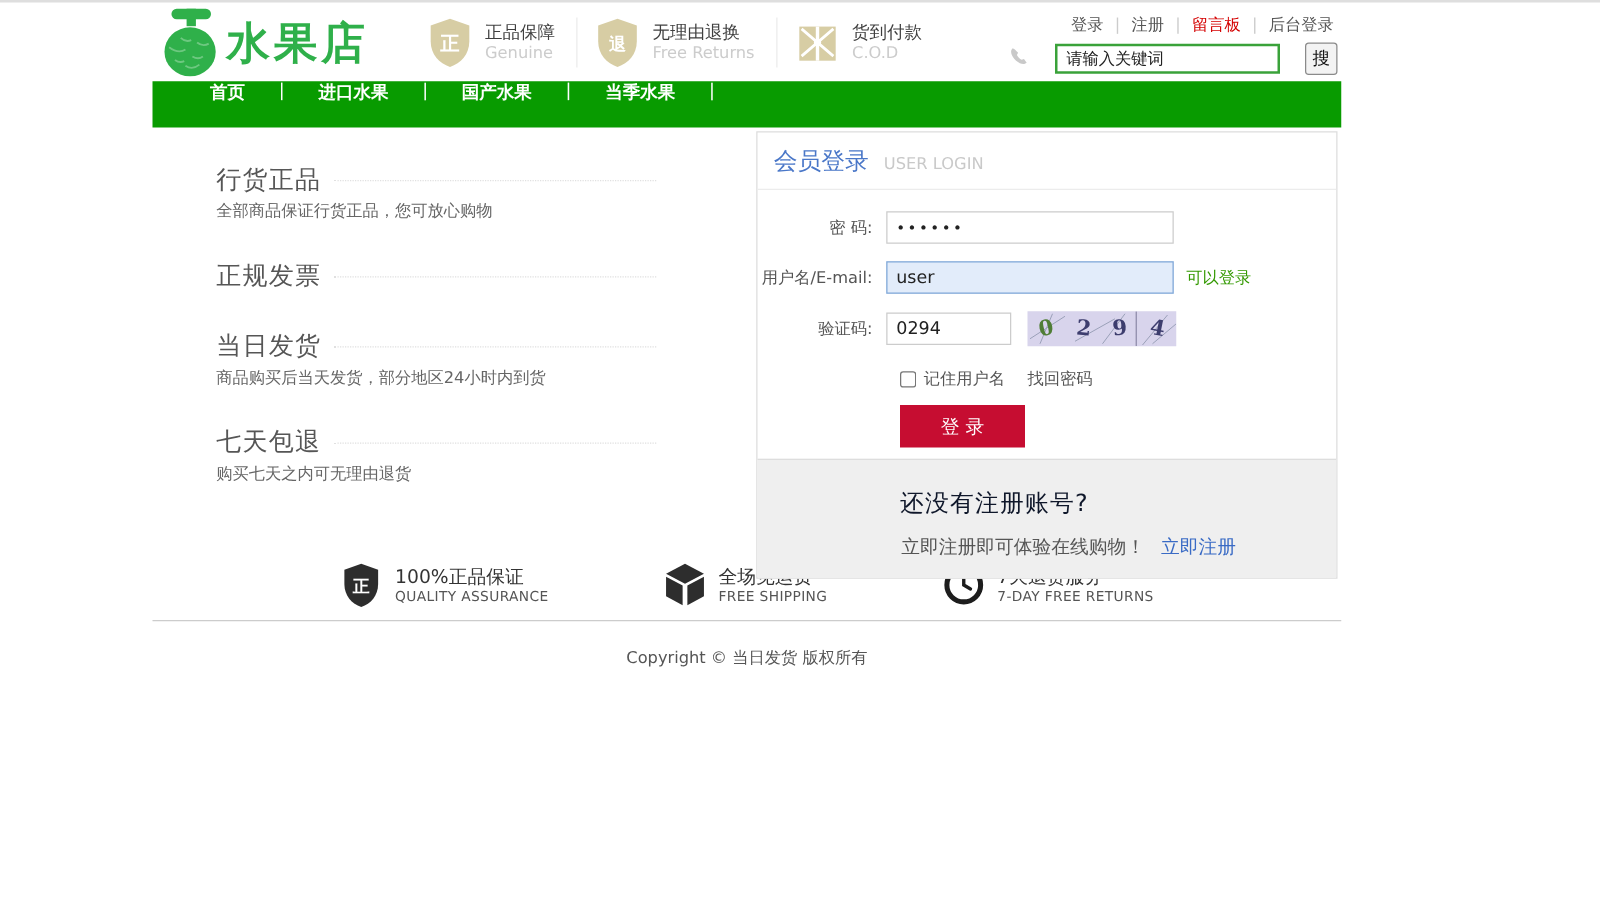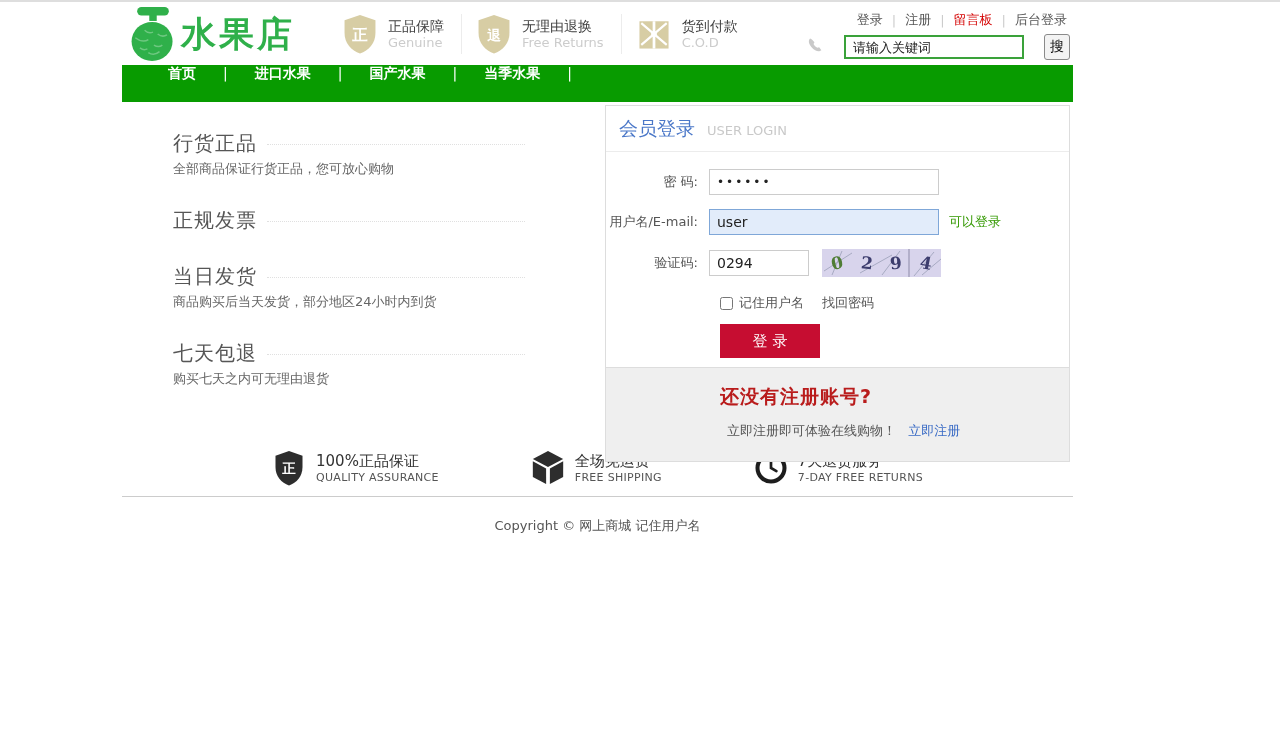--- a/index.html
+++ b/index.html
@@ -73,22 +73,22 @@
   .cap-img .r1 { transform:rotate(6deg); }
   .cap-img .r2 { transform:rotate(-5deg); }
   .cap-img .r3 { transform:rotate(11deg); }
   .cap-noise { position:absolute; inset:0; width:100%; height:100%; }
   .remember { margin:17px 0 12px 114px; display:flex; align-items:center; gap:6px; font-size:13px; color:#555; }
   .remember input { width:13px; height:13px; margin:0; }
   .forgot { color:#555; margin-left:12px; }
   .login-btn { display:block; margin-left:114px; width:100px; height:34px; background:#c60d31; color:#fff;
                border:none; font-size:15px; cursor:pointer; font-family:"DejaVu Sans","Liberation Sans",sans-serif; }
   .register { margin-top:9px; background:#efefef; border-top:1px solid #ddd; padding:12px 0 14px 114px; }
-  .register h4 { margin:4px 0 12px; font-size:19px; font-weight:bold; color:#b91c1c; letter-spacing:1px; }
-  .register p { margin:7px; font-size:13px; color:#555; }
+  .register h4 { margin:10px 0 12px; font-size:19px; font-weight:normal; color:#0f172a; letter-spacing:1px; }
+  .register p { margin:1px; font-size:15px; color:#555; }
   .register a { color:#3a6bc5; margin-left:8px; }
 
   
   .fbadges { display:flex; justify-content:center; align-items:center; gap:92px; margin-top:8px; }
   .fbadge { display:flex; align-items:center; gap:10px; }
   .fb-icon svg { width:34px; height:36px; display:block; }
   .fb-title { font-size:15px; color:#333; line-height:19px; }
   .fb-sub { font-size:11px; color:#555; line-height:14px; letter-spacing:.3px; }
   .f-divider { border-top:1px solid #ccc; margin-top:10px; }
   .copyright { text-align:center; font-size:13px; color:#555; margin-top:20px; padding-bottom:40px; }
@@ -301,15 +301,15 @@
           <path d="M18 12 V20 L24 23.5" fill="none" stroke="#1d1d1d" stroke-width="3" stroke-linecap="round"></path>
         </svg>
           </span>
         <div>
           <div class="fb-title">7天退货服务</div>
           <div class="fb-sub">7-DAY FREE RETURNS</div>
         </div>
       </div>
     </div>
     <div class="f-divider"></div>
-    <div class="copyright">Copyright © 网上商城 记住用户名</div>
+    <div class="copyright">Copyright © 当日发货 版权所有</div>
   </footer>
 </div>
 
 </body></html>

